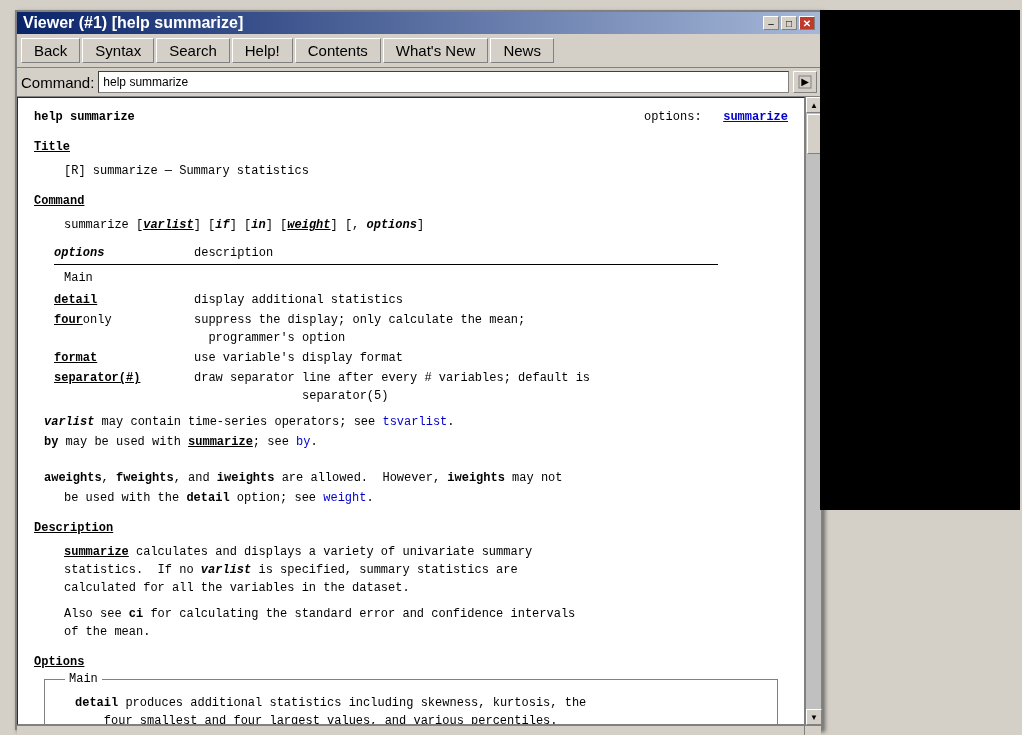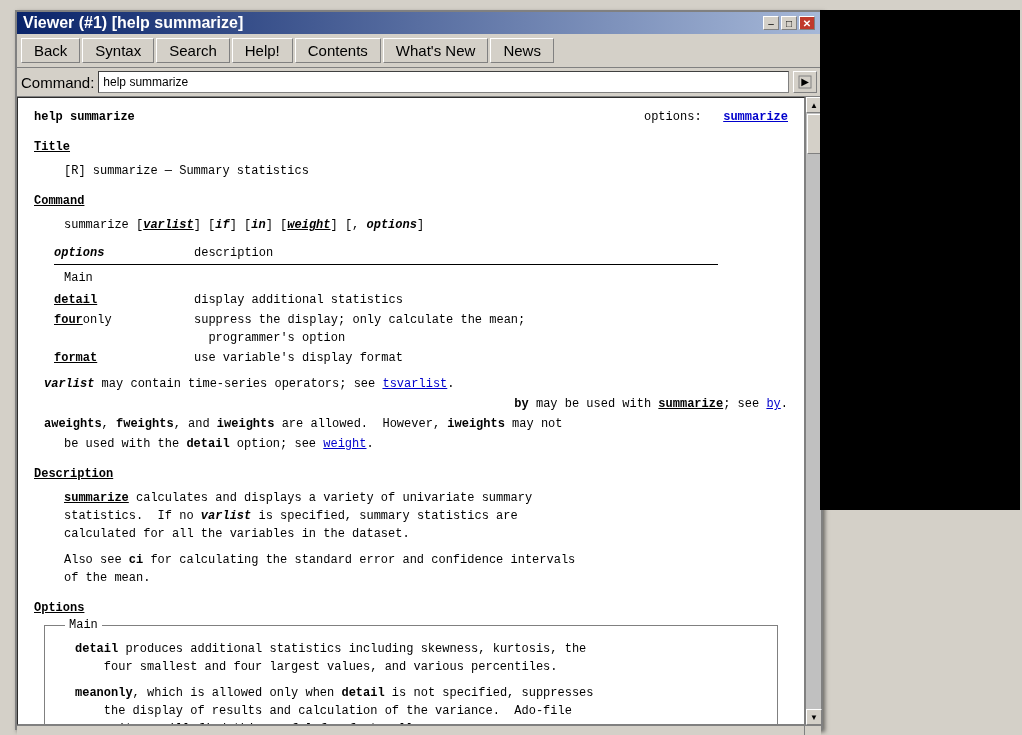--- a/index.html
+++ b/index.html
@@ -190,21 +190,21 @@
     .mono { font-family: 'Courier New', Courier, monospace; }
 
     .syntax-line {
       margin-left: 30px;
       margin-bottom: 4px;
     }
 
     .underline { text-decoration: underline; }
     .bold { font-weight: bold; }
     .italic { font-style: italic; font-weight: bold; }
-    .blue-link { color: #0000cc; text-decoration: underline; }
+    .blue-link { color: #0000cc; }
 
     .options-header {
       display: flex;
       border-bottom: 1px solid #000;
       padding-bottom: 2px;
       margin-bottom: 4px;
     }
 
     .opt-col1 { width: 140px; }
     .opt-col2 { flex: 1; }
@@ -337,26 +337,30 @@
           <span class="opt-col2">display additional statistics</span>
         </div>
         <div class="opt-row mono">
           <span class="opt-col1"><span class="underline bold">four</span>only</span>
           <span class="opt-col2">suppress the display; only calculate the mean;<br>&nbsp;&nbsp;programmer's option</span>
         </div>
         <div class="opt-row mono">
           <span class="opt-col1"><span class="underline bold">format</span></span>
           <span class="opt-col2">use variable's display format</span>
         </div>
+        <div class="opt-row mono">
+          <span class="opt-col1"><span class="underline bold">separator(#)</span></span>
+          <span class="opt-col2">draw separator line after every # variables; default is<br>&nbsp;&nbsp;&nbsp;&nbsp;&nbsp;&nbsp;&nbsp;&nbsp;&nbsp;&nbsp;&nbsp;&nbsp;&nbsp;&nbsp;&nbsp;separator(5)</span>
+        </div>
       </div>
 
       <div class="mono" style="margin-left: 10px; margin-bottom: 2px;">
         <span class="italic">varlist</span> may contain time-series operators; see <span class="blue-link">tsvarlist</span>.
       </div>
-      <div class="mono" style="margin-left: 10px; margin-bottom: 2px; text-align: right;">
+      <div class="mono" style="margin-left: 10px; margin-bottom: 18px;">
         <span class="bold">by</span> may be used with <span class="underline bold">summarize</span>; see <span class="blue-link">by</span>.
       </div>
       <div class="mono" style="margin-left: 10px; margin-bottom: 2px;">
         <span class="bold">aweights</span>, <span class="bold">fweights</span>, and <span class="bold">iweights</span> are allowed.&nbsp; However, <span class="bold">iweights</span> may not
       </div>
       <div class="mono" style="margin-left: 30px; margin-bottom: 4px;">
         be used with the <span class="bold">detail</span> option; see <span class="blue-link">weight</span>.
       </div>
 
       <div class="section-title mono">Description</div>

